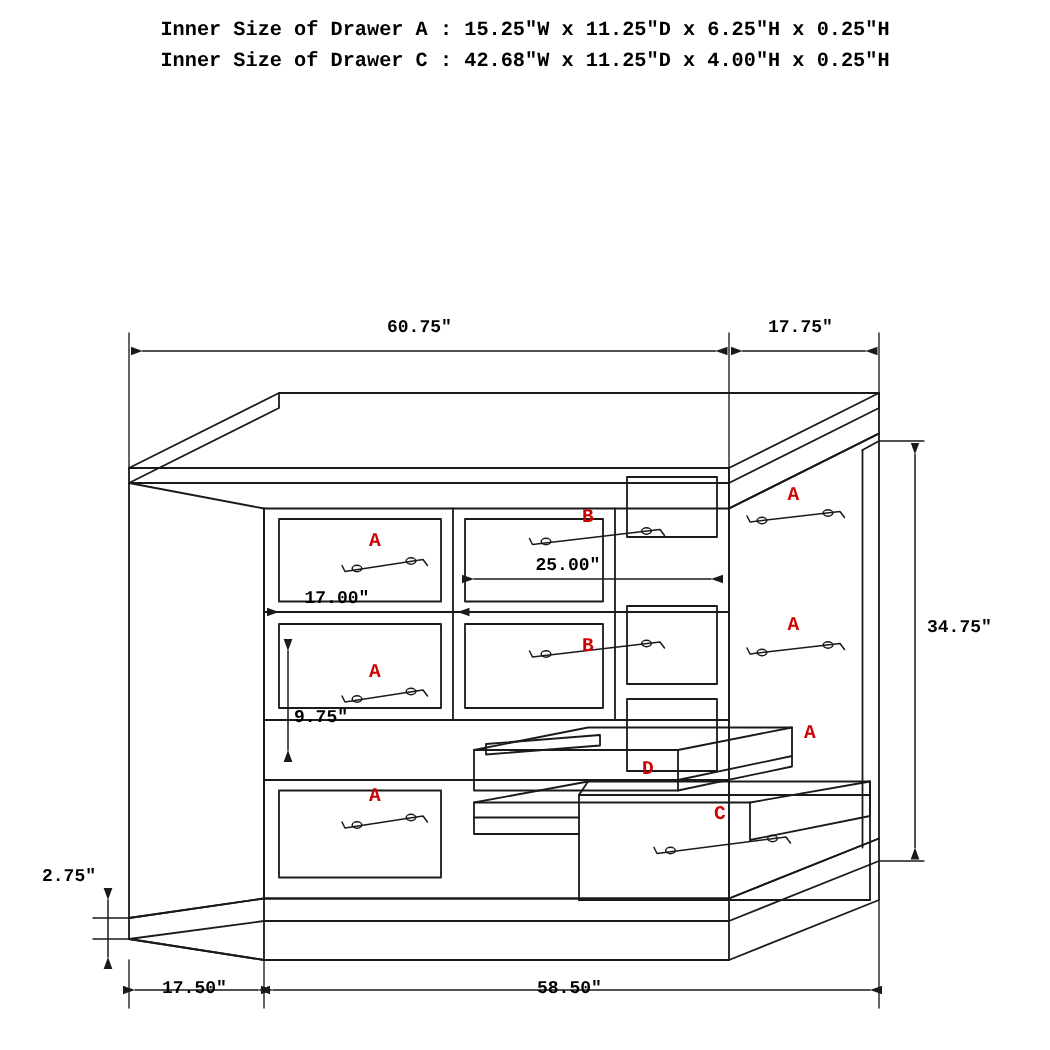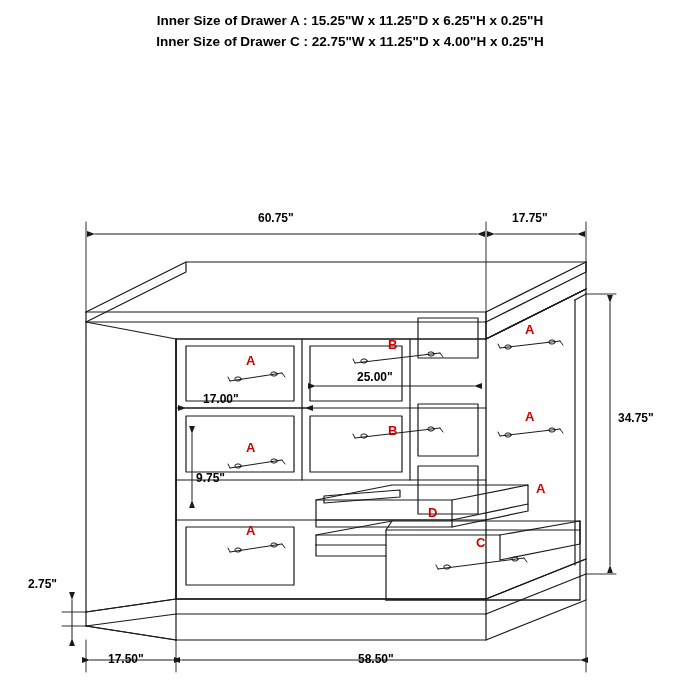--- a/index.html
+++ b/index.html
@@ -12,20 +12,21 @@
     height: 700px;
     font-family: "Liberation Sans", sans-serif;
     position: relative;
     overflow: hidden;
   }
   #stage {
     position: absolute;
     left: 0; top: 0;
     width: 700px;
     height: 700px;
+    font-family: Liberation Mono, monospace;
   }
   .spec-block {
     position: absolute;
     left: 0;
     top: 10px;
     width: 700px;
     text-align: center;
   }
   .spec-line {
     font-size: 13.5px;
@@ -56,21 +57,21 @@
     white-space: nowrap;
   }
 </style>
 </head>
 <body>
 
 <div id="stage">
 
   <div class="spec-block">
     <div class="spec-line">Inner Size of Drawer A : 15.25"W x 11.25"D x 6.25"H x 0.25"H</div>
-    <div class="spec-line">Inner Size of Drawer C : 22.75"W x 11.25"D x 4.00"H x 0.25"H</div>
+    <div class="spec-line">Inner Size of Drawer C : 42.68"W x 11.25"D x 4.00"H x 0.25"H</div>
   </div>
 
   <svg class="diagram" viewBox="0 0 700 700">
     <defs>
       <marker id="arrS" markerWidth="9" markerHeight="9" refX="8" refY="4.5" orient="auto" markerUnits="strokeWidth">
         <path d="M8,4.5 L0,1.6 L0,7.4 Z" fill="#1a1a1a"></path>
       </marker>
       <marker id="arrE" markerWidth="9" markerHeight="9" refX="1" refY="4.5" orient="auto" markerUnits="strokeWidth">
         <path d="M1,4.5 L9,1.6 L9,7.4 Z" fill="#1a1a1a"></path>
       </marker>

